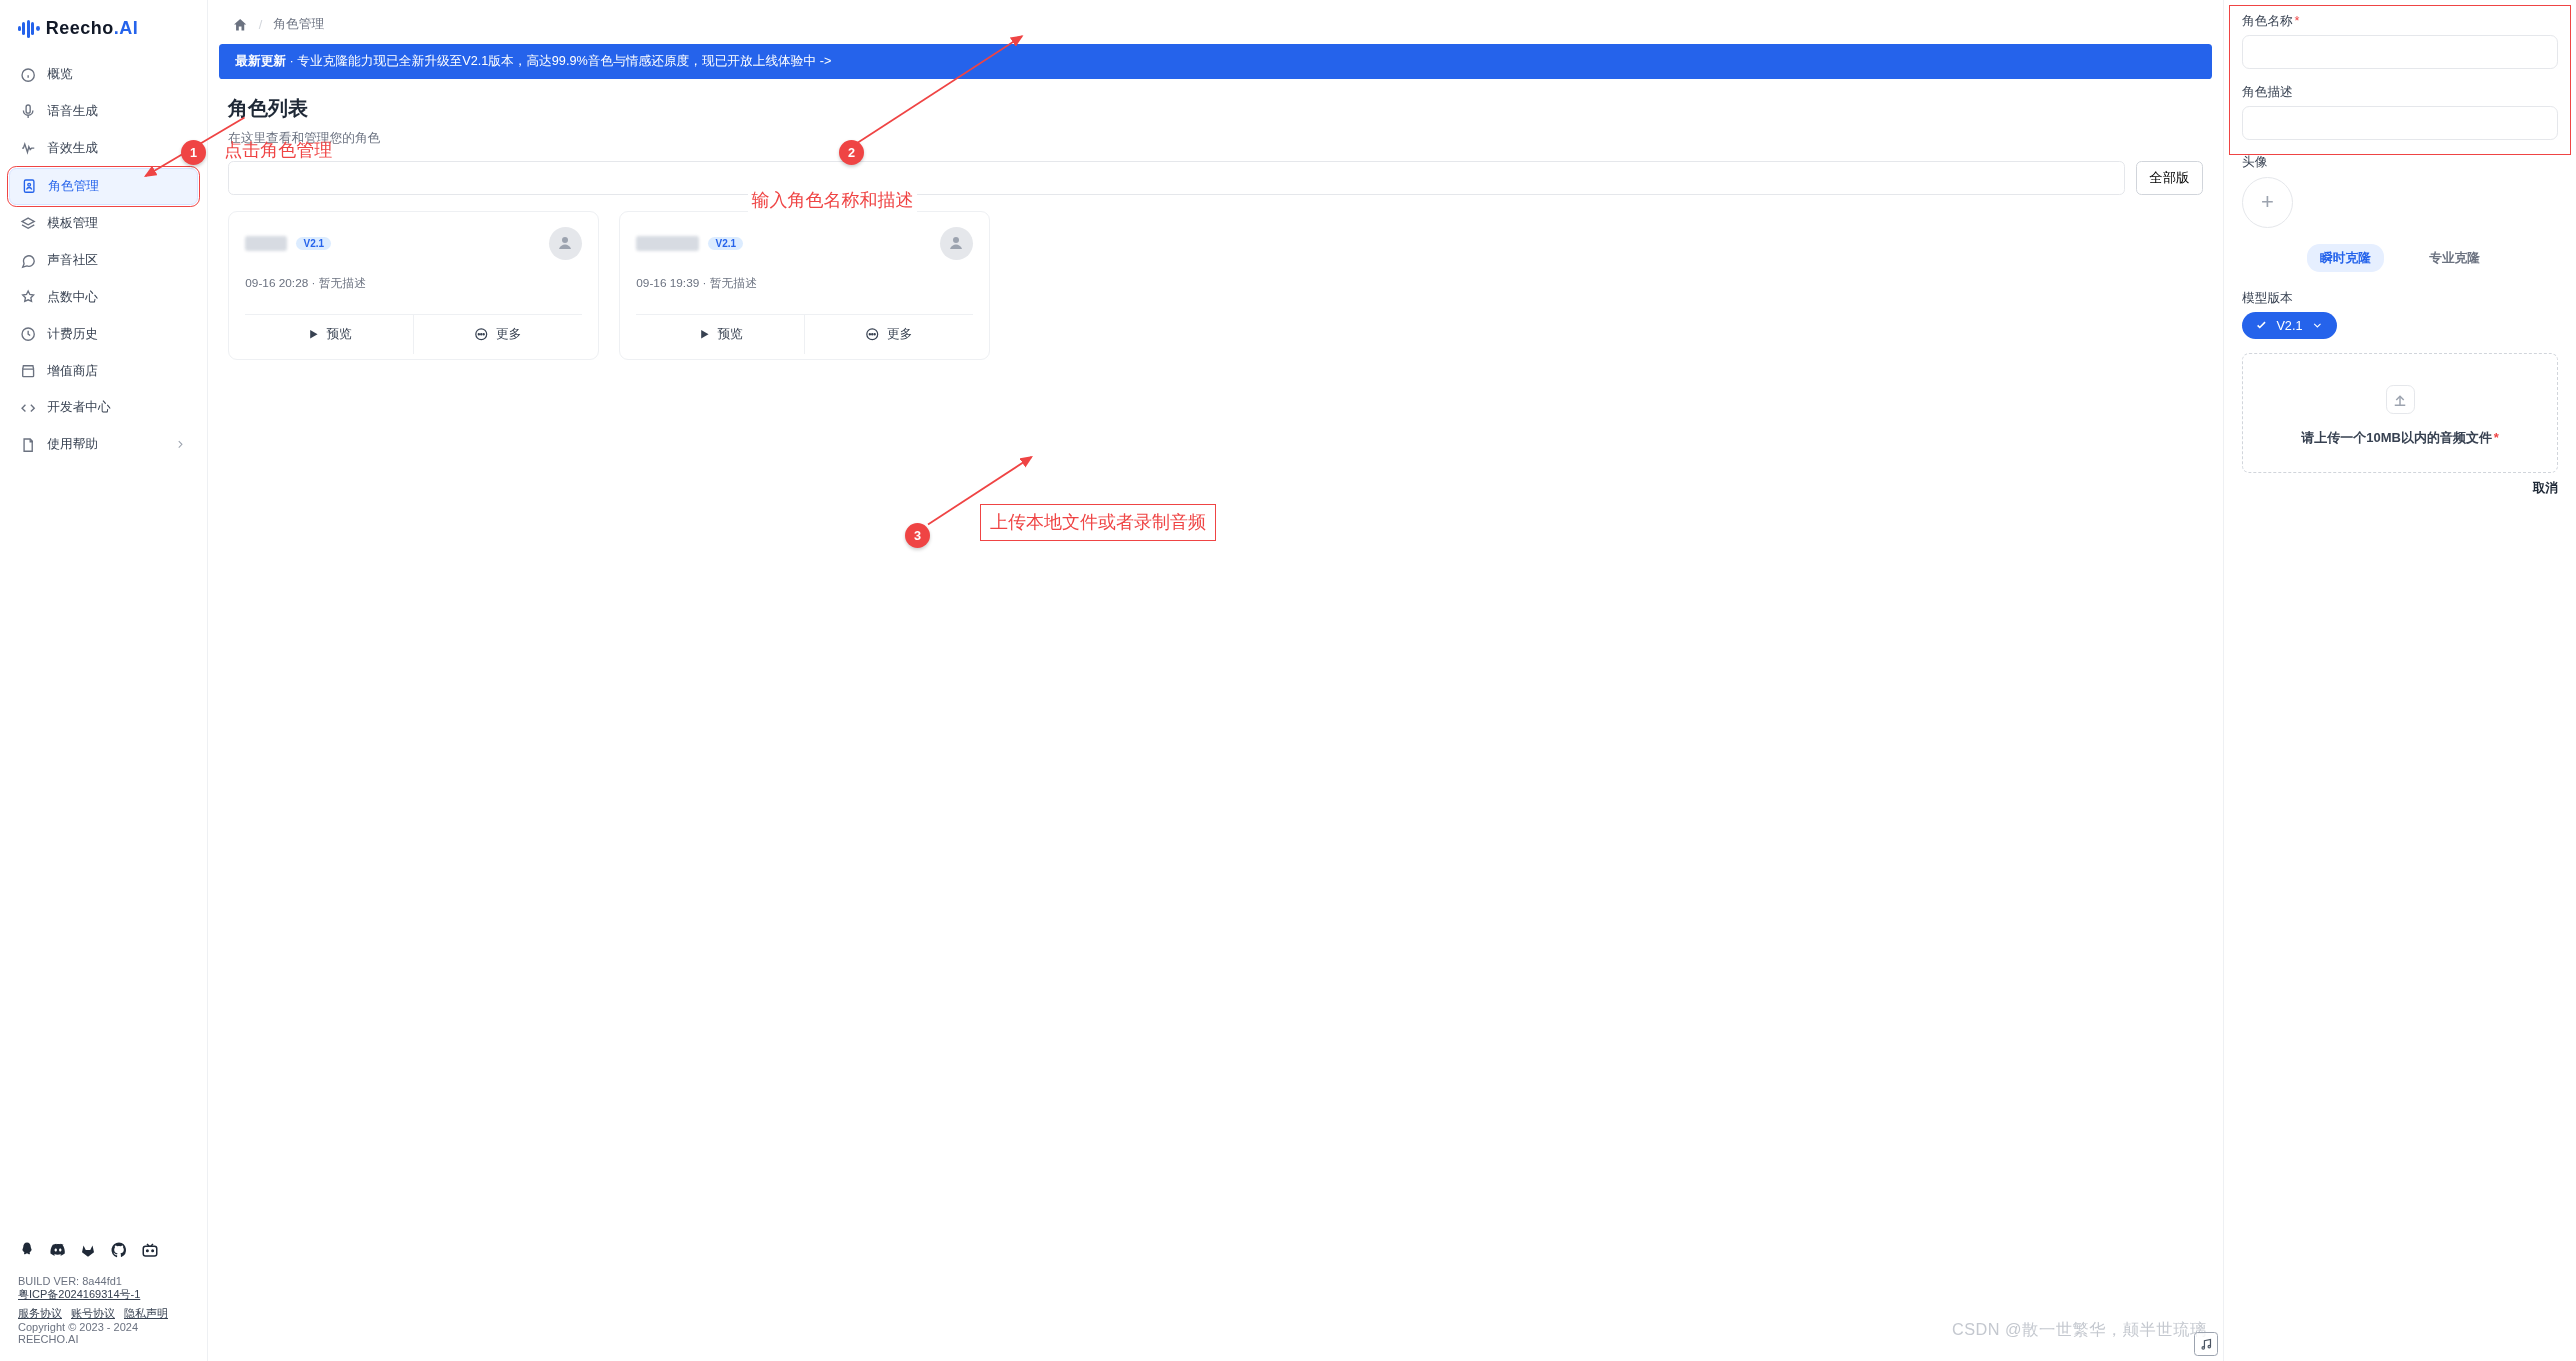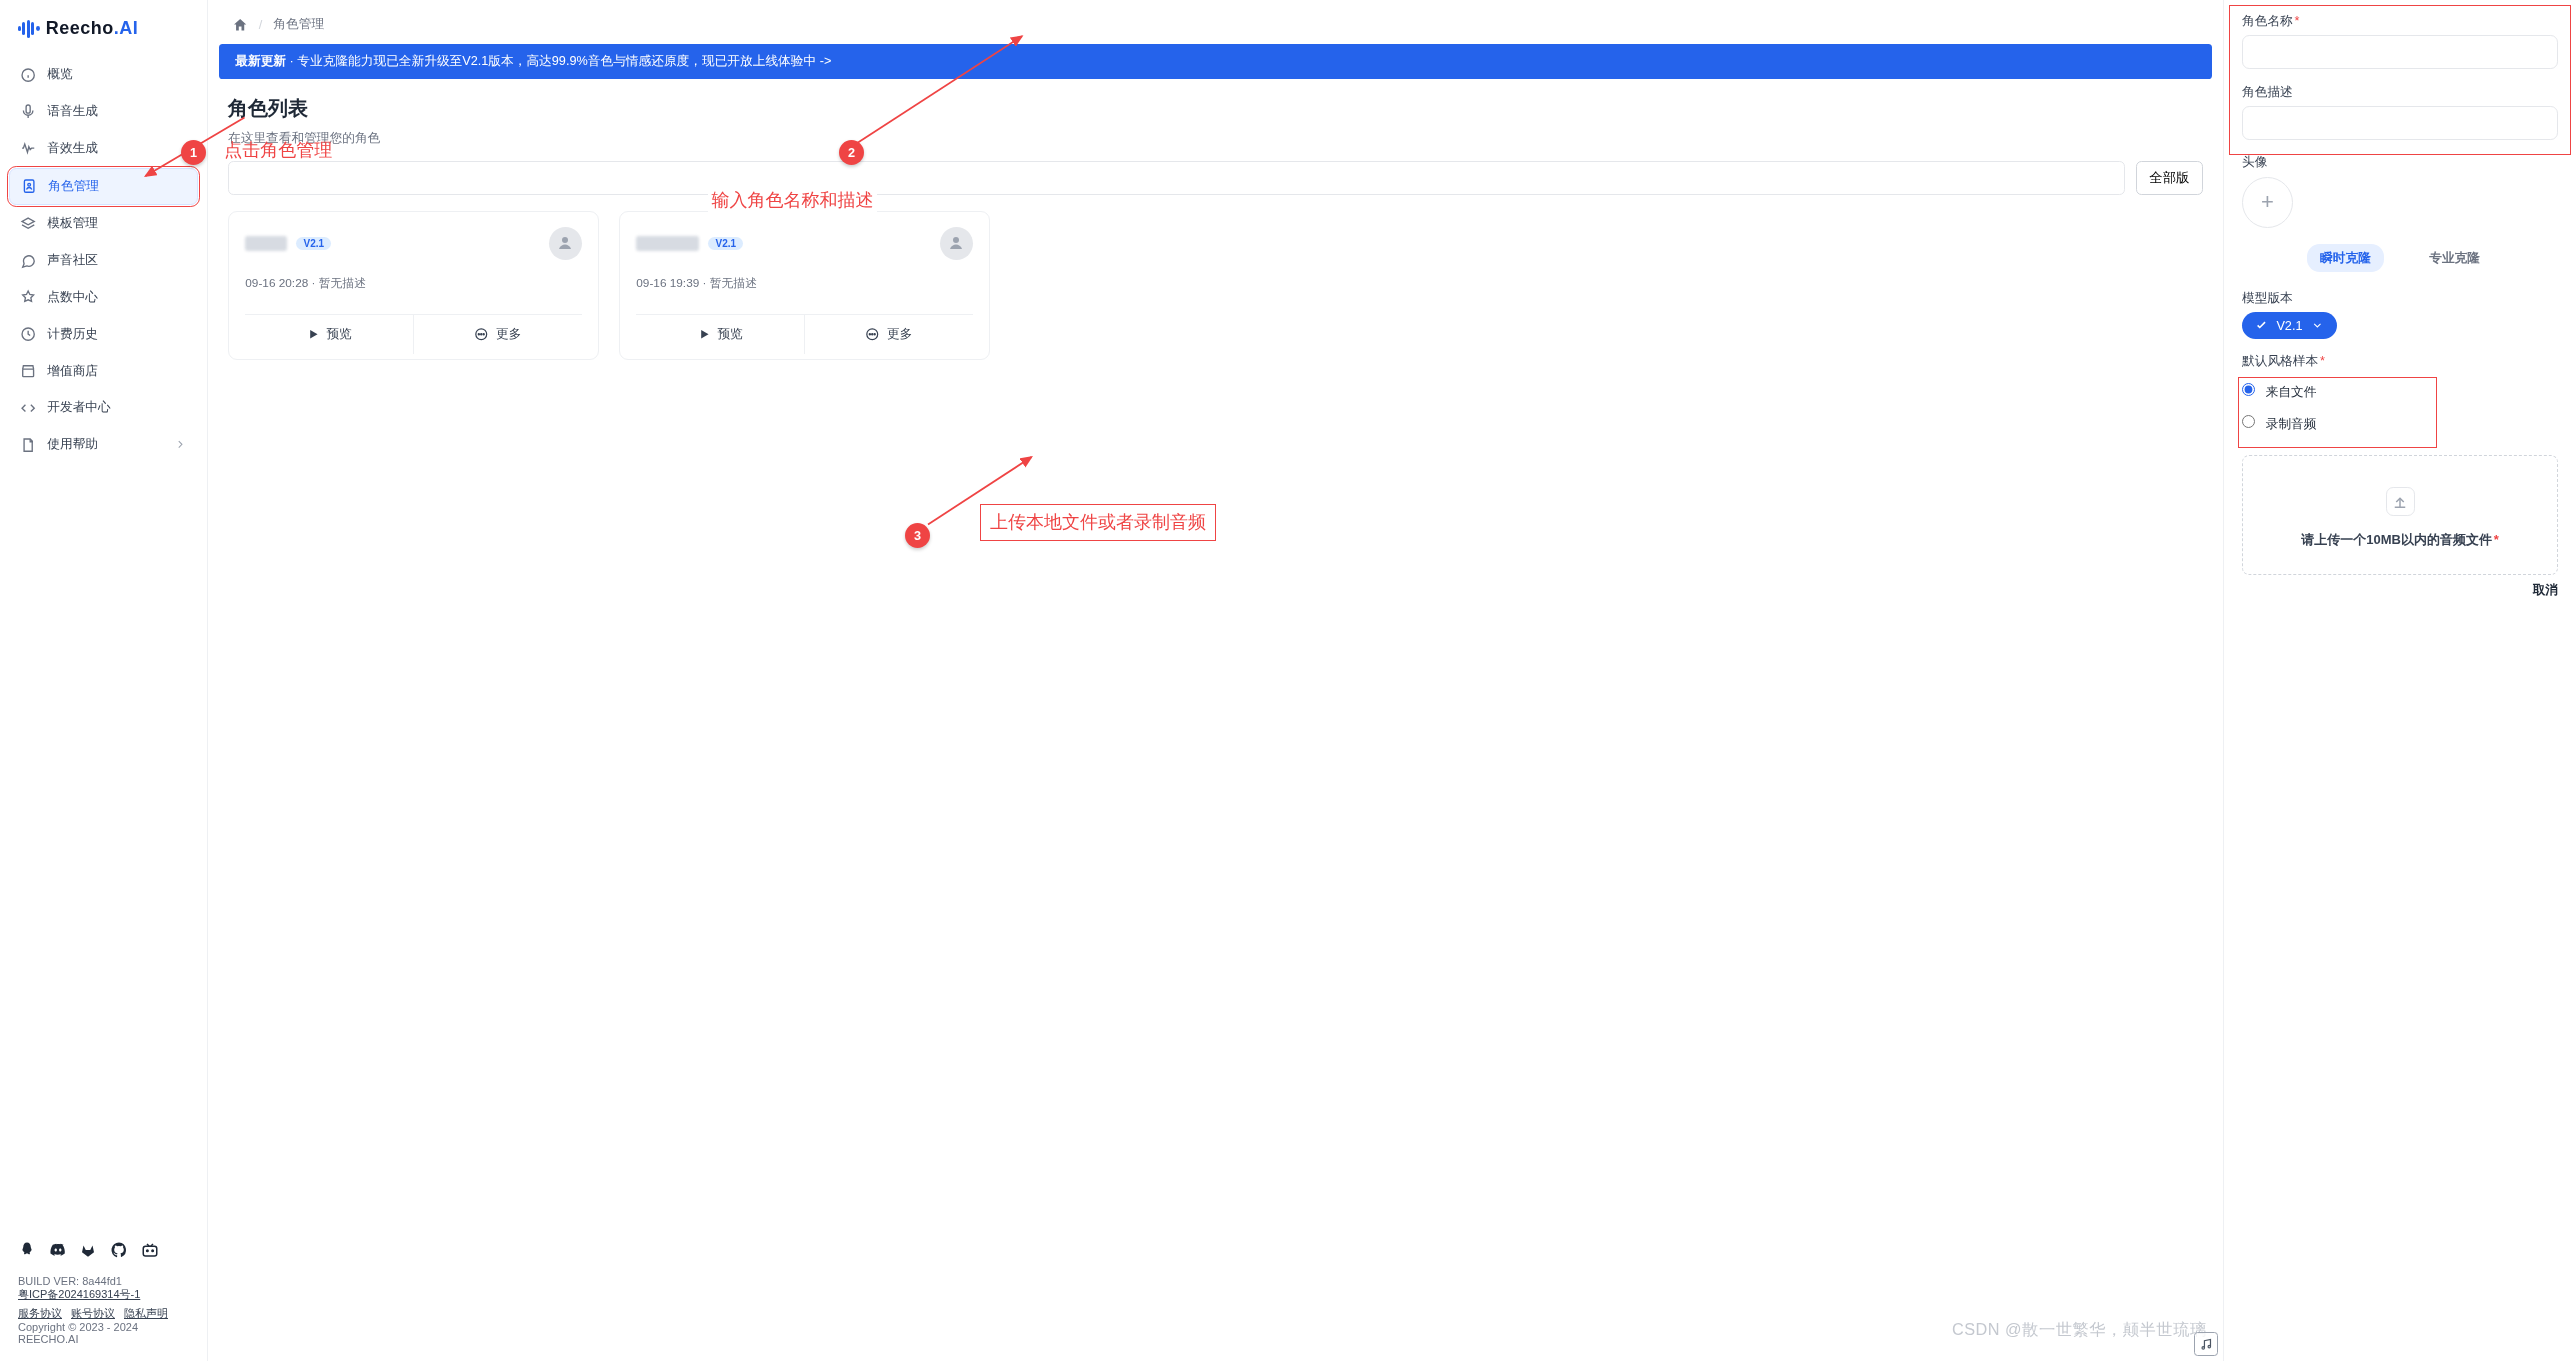--- a/index.html
+++ b/index.html
@@ -354,21 +354,21 @@
           <marker id="ah1" markerWidth="8" markerHeight="8" refX="6" refY="3" orient="auto">
             <path d="M0,0 L7,3 L0,6 z" fill="#ef4444"></path>
           </marker>
         </defs>
       <line x1="120" y1="15" x2="10" y2="80" stroke="#ef4444" stroke-width="2" marker-end="url(#ah1)"></line>
     </svg>
     <div class="anno-badge" style="left:-27px; top:140px;">1</div>
     <div class="anno-text" style="left:16.3px; top:138px;">点击角色管理</div>
 
     <div class="anno-badge" style="left:631px; top:140px;">2</div>
-    <div class="anno-text" style="left:500px; top:186px; background:#fff; padding:1.8px 3.6px;">输入角色名称和描述</div>
+    <div class="anno-text" style="left:540px; top:186px; background:#fff; padding:1.8px 3.6px;">输入角色名称和描述</div>
     <svg class="anno-arrow" style="left:642px; top:27px;" width="181" height="127" viewBox="0 0 200 140">
       <defs>
           <marker id="ah2" markerWidth="8" markerHeight="8" refX="6" refY="3" orient="auto">
             <path d="M0,0 L7,3 L0,6 z" fill="#ef4444"></path>
           </marker>
         </defs>
       <line x1="5" y1="130" x2="190" y2="10" stroke="#ef4444" stroke-width="2" marker-end="url(#ah2)"></line>
     </svg>
 
     <div class="anno-badge" style="left:697px; top:523px;">3</div>
@@ -419,32 +419,20 @@
         <svg class="chk" viewBox="0 0 24 24" width="12.7" height="12.7" fill="none" stroke="#fff" stroke-width="3">
             <path d="M5 12l4 4 10-10"></path>
           </svg>
         <span>V2.1</span>
         <svg viewBox="0 0 24 24" width="12.7" height="12.7" fill="none" stroke="#fff" stroke-width="2">
             <path d="M6 9l6 6 6-6"></path>
           </svg>
       </div>
     </div>
 
-    <div class="form-group" style="position:relative;">
-      <label class="label"><span>默认风格样本</span><span class="req">*</span></label>
-      <div class="anno-box-red" style="top:23.5px; left:-3.6px; width:199px; height:71px;"></div>
-      <label class="radio-row">
-        <input type="radio" name="src" checked="" style="">
-        <span>来自文件</span>
-      </label>
-      <label class="radio-row">
-        <input type="radio" name="src" style="">
-        <span>录制音频</span>
-      </label>
-    </div>
 
     <div class="upload-zone">
       <div class="up-ico">
           <svg viewBox="0 0 24 24" width="18" height="18" fill="none" stroke="currentColor" stroke-width="2">
             <path d="M12 19V7"></path>
             <path d="M7 12l5-5 5 5"></path>
             <path d="M5 19h14"></path>
           </svg>
         </div>
       <div class="up-text"><span>请上传一个10MB以内的音频文件</span><span class="req">*</span></div>

